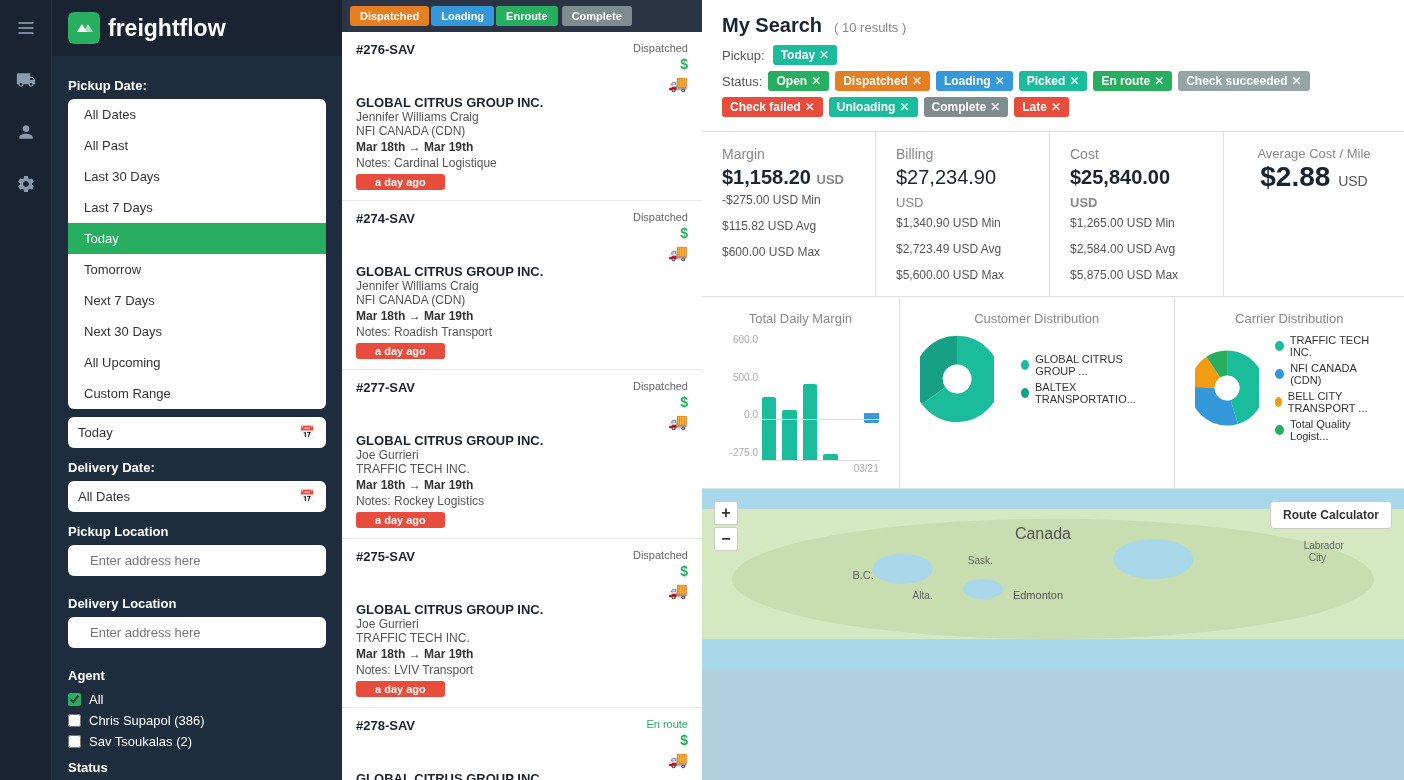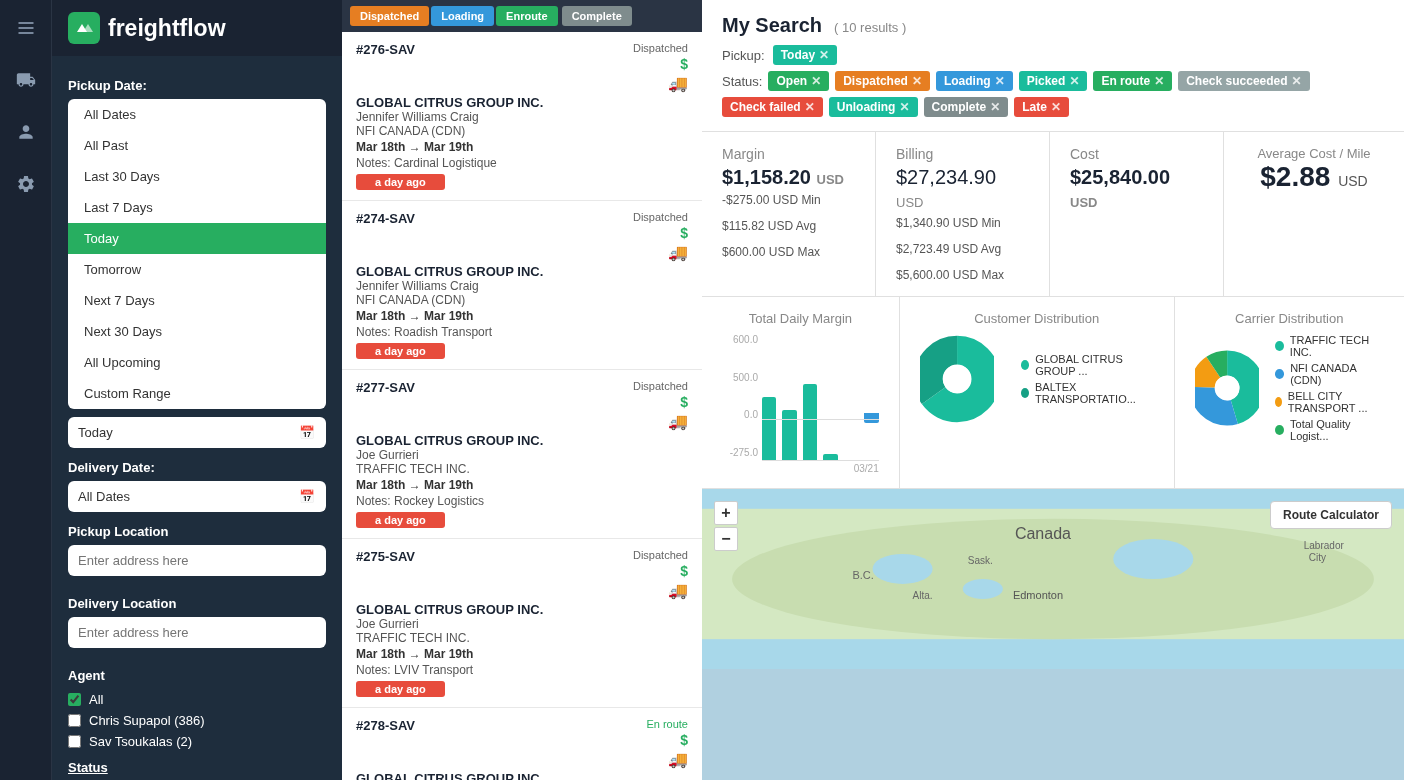--- a/index.html
+++ b/index.html
@@ -22,21 +22,21 @@
     
     .date-dropdown { background: #fff; border-radius: 6px; overflow: hidden; margin-bottom: 8px; }
     .date-option { padding: 8px 16px; color: #333; cursor: pointer; font-size: 13px; }
     .date-option.active { background: #27ae60; color: #fff; }
 
     .date-input-wrap { background: #fff; border-radius: 6px; display: flex; align-items: center; padding: 8px 10px; margin-bottom: 12px; }
     .date-input-wrap input { border: none; outline: none; flex: 1; font-size: 13px; color: #333; background: transparent; }
     .date-input-wrap .cal-icon { color: #666; cursor: pointer; }
 
     .field-label { color: #fff; font-size: 13px; font-weight: 600; margin-bottom: 6px; margin-top: 10px; }
-    .text-input { background: #fff; border-radius: 6px; padding: 8px 10px; width: 100%; border: none; outline: none; font-size: 13px; color: #737373; }
+    .text-input { background: #fff; border-radius: 6px; padding: 8px 22px; width: 100%; border: none; outline: none; font-size: 13px; color: #737373; }
 
     .checkbox-row { display: flex; align-items: center; gap: 8px; padding: 3px 0; color: #fff; font-size: 13px; }
     .checkbox-row input[type=checkbox] { accent-color: #27ae60; }
 
     
     .main-list { width: 360px; background: #fff; flex-shrink: 0; overflow-y: auto; }
 
     
     .status-bar { background: #2a3444; display: flex; flex-wrap: wrap; gap: 2px; padding: 6px 8px; }
     .status-chip { padding: 4px 10px; border-radius: 3px; font-size: 11px; font-weight: 600; color: #fff; }
@@ -158,21 +158,21 @@
     </div>
     <div class="checkbox-row">
       <input type="checkbox" id="agent-chris" style="">
       <label for="agent-chris">Chris Supapol (386)</label>
     </div>
     <div class="checkbox-row">
       <input type="checkbox" id="agent-sav" style="">
       <label for="agent-sav">Sav Tsoukalas (2)</label>
     </div>
 
-    <div class="field-label" style="margin-top:8px;text-decoration:underline;">Status</div>
+    <div class="field-label" style="margin-top:8px;">Status</div>
   </div>
 </div>
 
 <div class="main-list">
   <div class="status-bar">
     <span class="status-chip status-dispatched">Dispatched</span>
     <span class="status-chip" style="background:#3498db;">Loading</span>
     <span class="status-chip" style="background:#27ae60;">Enroute</span>
     <br style="width:100%">
     <span class="status-chip" style="background:#7f8c8d;">Complete</span>
@@ -313,20 +313,25 @@
         <span>$1,340.90 USD Min</span>
         <span>$2,723.49 USD Avg</span>
         <span>$5,600.00 USD Max</span>
       </div>
     </div>
     <div style="flex:1; padding:14px 20px; border-right:1px solid #e0e0e0;">
       <div style="font-size:14px; color:#888; margin-bottom:4px;">Cost</div>
       <div style="font-size:20px; font-weight:700; color:#1a2332;">
         <span>$25,840.00</span>
         <span style="font-size:13px; color:#888;">USD</span>
+      </div>
+      <div style="display:flex; gap:12px; margin-top:4px; font-size:12px; color:#555; flex-wrap:wrap;">
+        <span>$1,265.00 USD Min</span>
+        <span>$2,584.00 USD Avg</span>
+        <span>$5,875.00 USD Max</span>
       </div>
     </div>
     <div style="padding:14px 20px; text-align:center; min-width:180px;">
       <div style="font-size:13px; color:#888;">Average Cost / Mile</div>
       <div style="font-size:28px; font-weight:700; color:#1a2332;">
         <span>$2.88</span>
         <span style="font-size:14px; color:#555; font-weight:400;">USD</span>
       </div>
     </div>
   </div>

